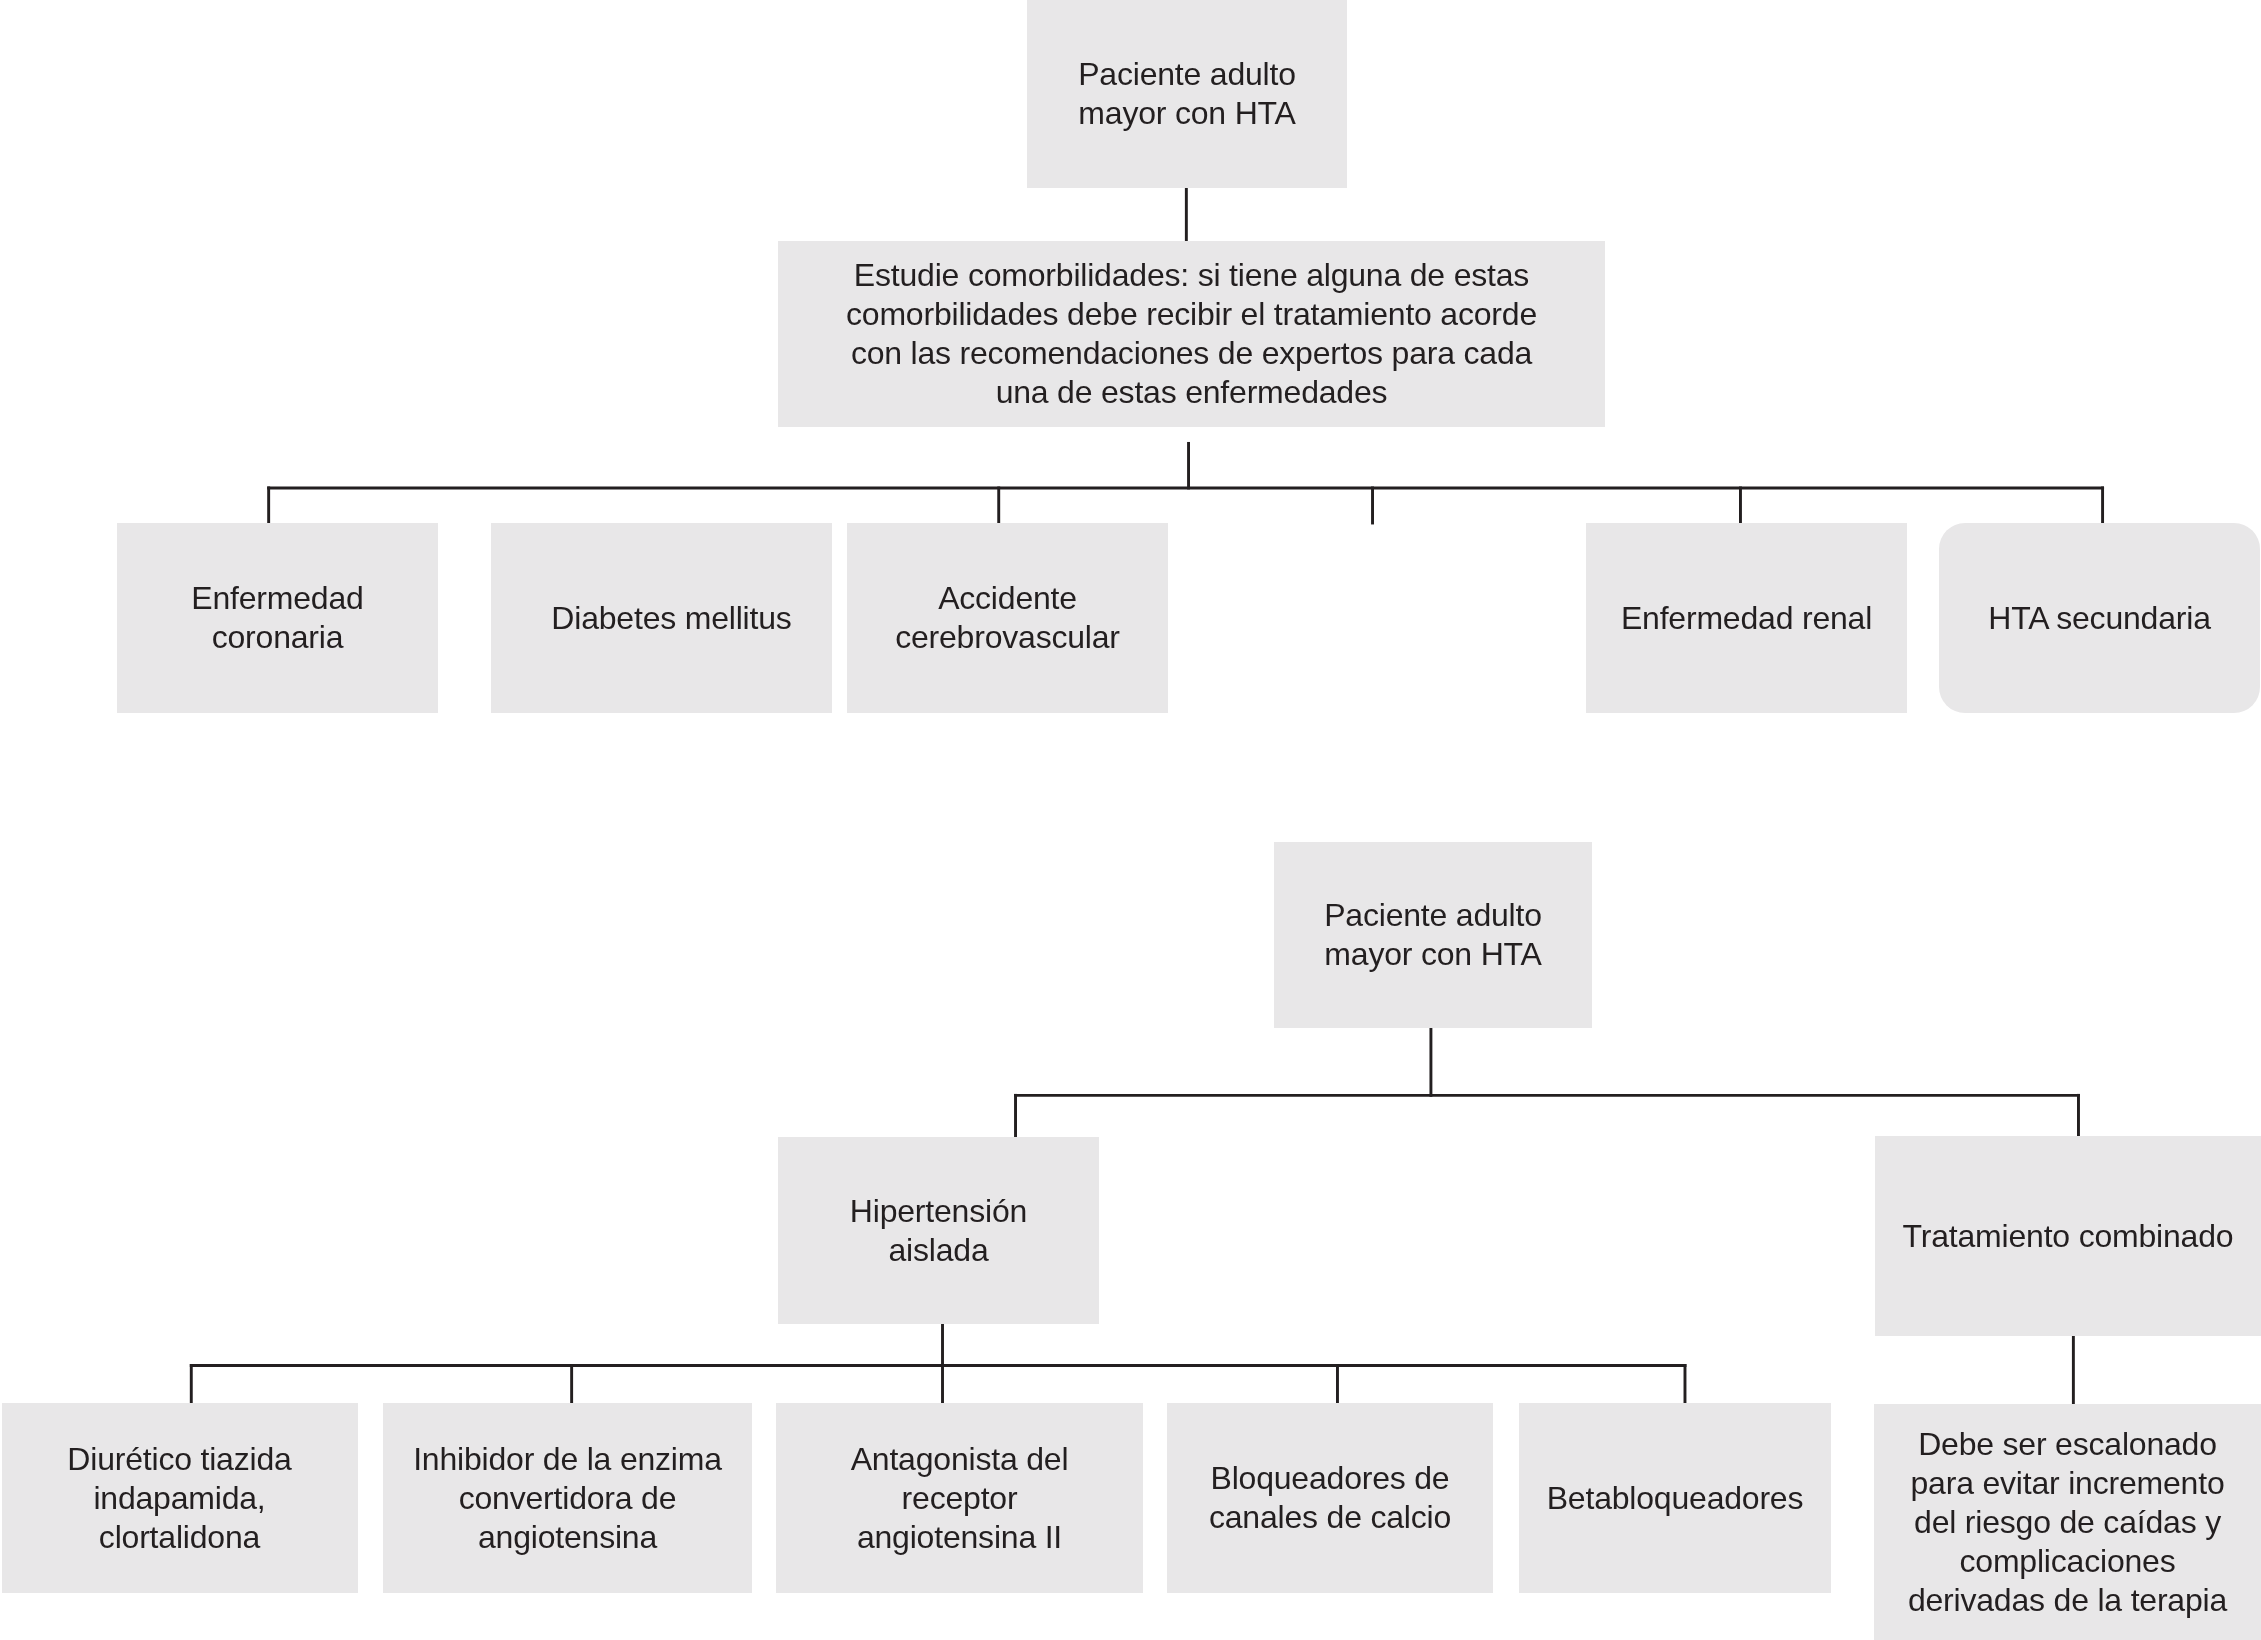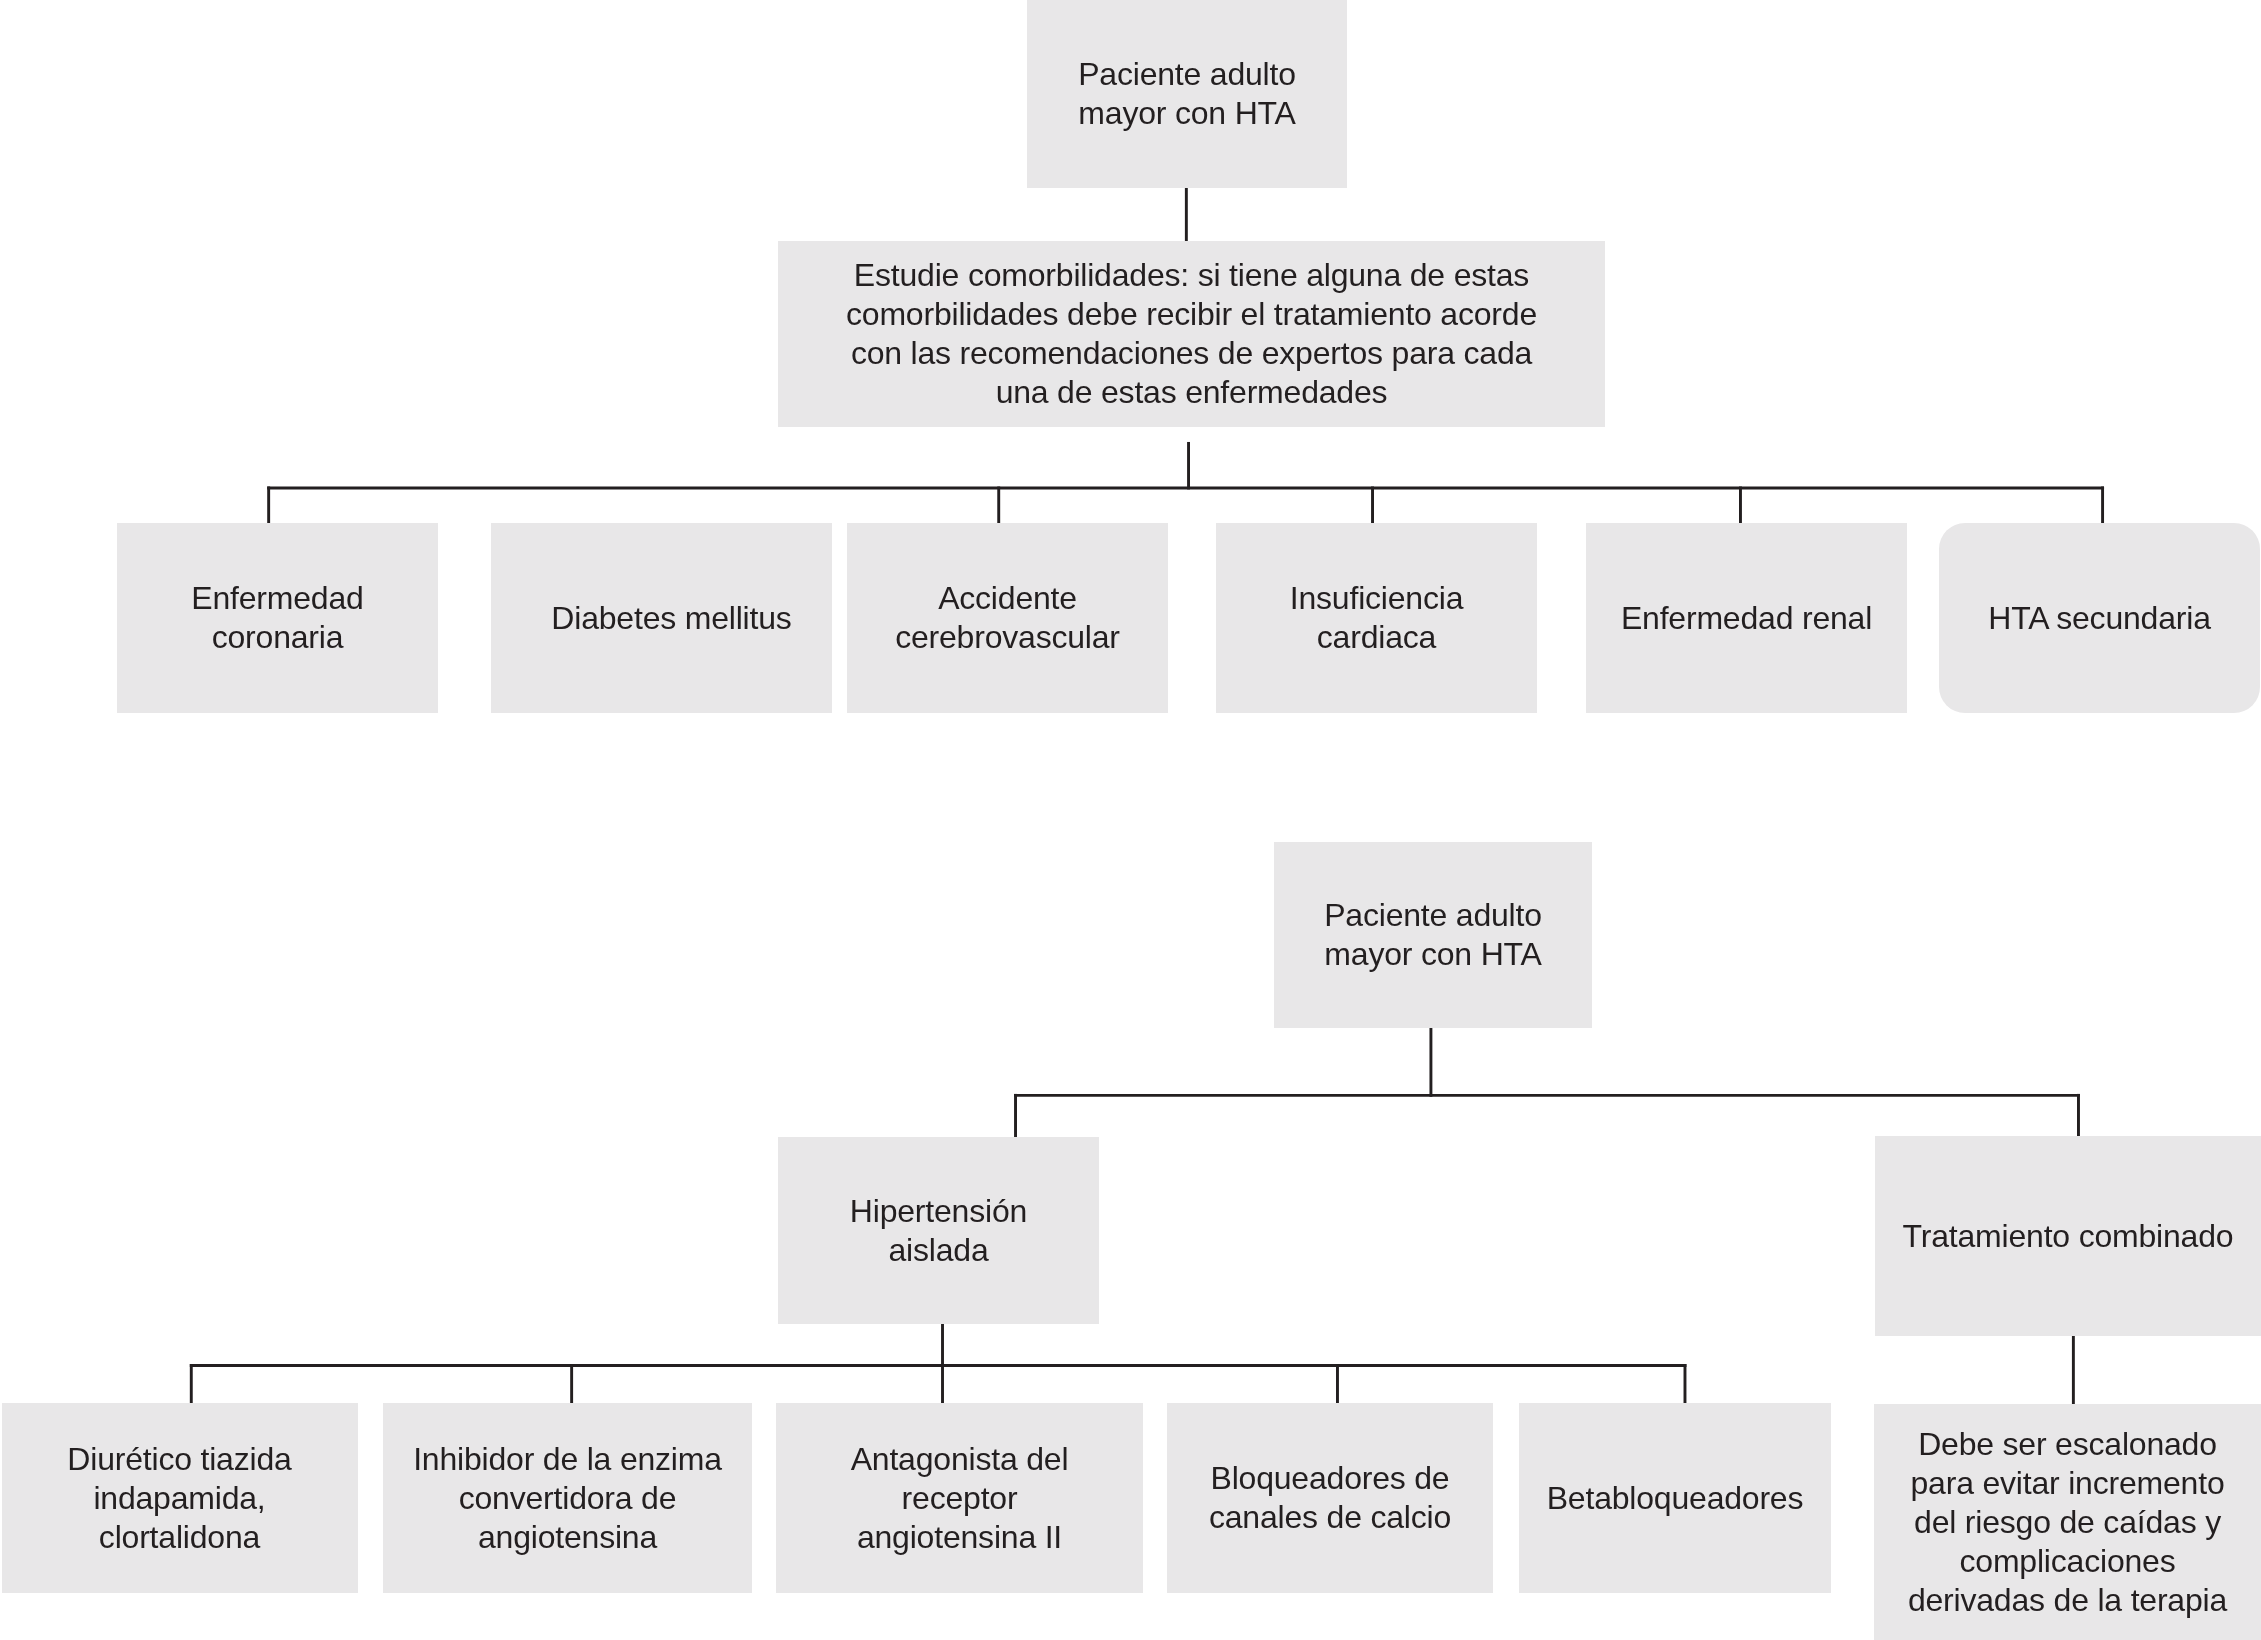--- a/index.html
+++ b/index.html
@@ -100,22 +100,20 @@
 mayor con HTA</div>
   <div class="node" id="a2">Estudie comorbilidades: si tiene alguna de estas
 comorbilidades debe recibir el tratamiento acorde
 con las recomendaciones de expertos para cada
 una de estas enfermedades</div>
   <div class="node" id="ra1">Enfermedad
 coronaria</div>
   <div class="node" id="ra2">Diabetes mellitus</div>
   <div class="node" id="ra3">Accidente
 cerebrovascular</div>
-  <div class="node" id="ra4">Insuficiencia
-cardiaca</div>
   <div class="node" id="ra5">Enfermedad renal</div>
   <div class="node" id="ra6">HTA secundaria</div>
 
   <div class="node" id="b1">Paciente adulto
 mayor con HTA</div>
   <div class="node" id="b2">Hipertensión
 aislada</div>
   <div class="node" id="b3">Tratamiento combinado</div>
   <div class="node" id="rb1">Diurético tiazida
 indapamida,

